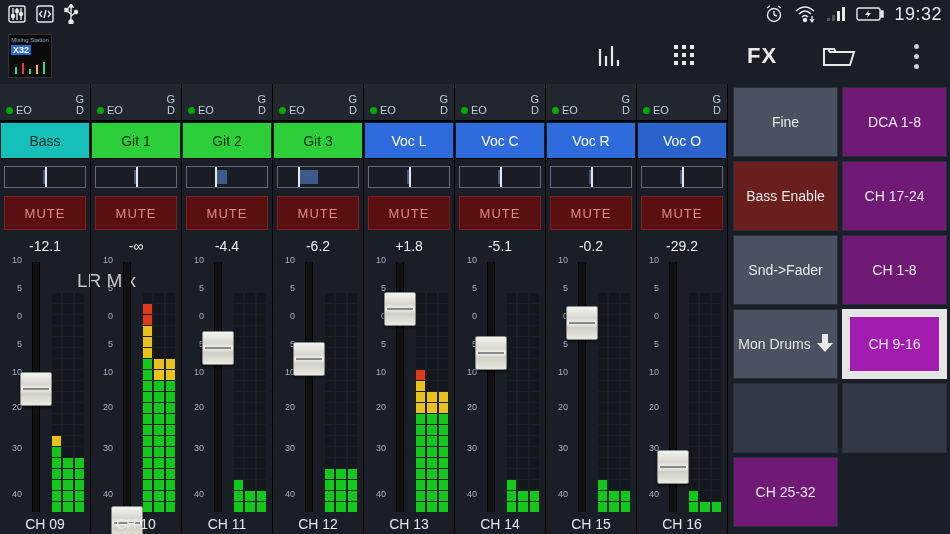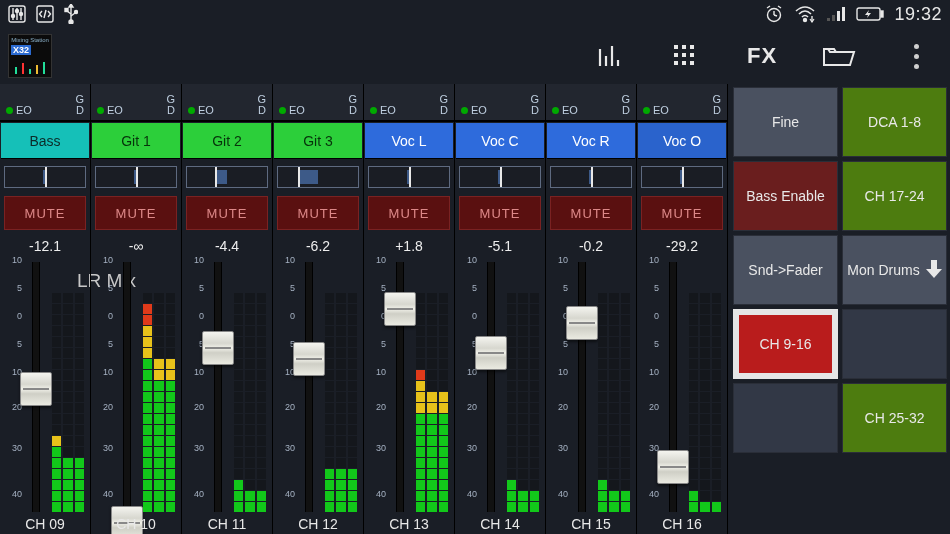--- a/index.html
+++ b/index.html
@@ -76,23 +76,23 @@
   .meter .seg { flex:1; background:#14171c; max-height:10px;}
   .meter .seg.on.g { background:#12c81a;}
   .meter .seg.on.y { background:#e8c21a;}
   .meter .seg.on.r { background:#e03a1a;}
 
   .chlabel { position:absolute; left:0; right:0; bottom:0; text-align:center; font-size:14px; padding:2px 0;}
 
   
   .sidepanel { width:220px; display:grid; grid-template-columns:1fr 1fr; grid-auto-rows:70px; gap:4px; padding:3px; background:#1a1e26;}
   .sidebtn { background:#4a5160; display:flex; align-items:center; justify-content:center; font-size:14px; text-align:center; border:1px solid #2a2e38; padding:16px 4px;}
-  .sidebtn.dark { background:#4d7c0f; }
+  .sidebtn.dark { background:#701a75; }
   .sidebtn.red { background:#6a1e1e; }
-  .sidebtn.active { border:6px solid #e5e5e5; background:#b91c1c;}
+  .sidebtn.active { border:8px solid #e5e5e5; background:#a21caf;}
   .sidebtn.empty { background:#323846;}
   .sidebtn .arrow { margin-left:6px; }
 
 </style>
 </head>
 <body>
 
 <div class="statusbar">
   <div class="left">
     <span class="icon">
@@ -990,20 +990,21 @@
         </div>
       </div>
     </div>
 
   <div class="sidepanel">
     <div class="sidebtn">Fine</div>
     <div class="sidebtn dark">DCA 1-8</div>
     <div class="sidebtn red">Bass Enable</div>
     <div class="sidebtn dark">CH 17-24</div>
     <div class="sidebtn">Snd-&gt;Fader</div>
+    <div class="sidebtn dark">CH 1-8</div>
     <div class="sidebtn">
       <span>Mon Drums</span>
       <span class="arrow">
         <svg width="16" height="18" viewBox="0 0 16 18" fill="#e8e8e8">
             <rect x="5" y="0" width="6" height="10"></rect>
             <polygon points="0,9 16,9 8,18"></polygon>
           </svg>
       </span>
     </div>
     <div class="sidebtn dark active">CH 9-16</div>

